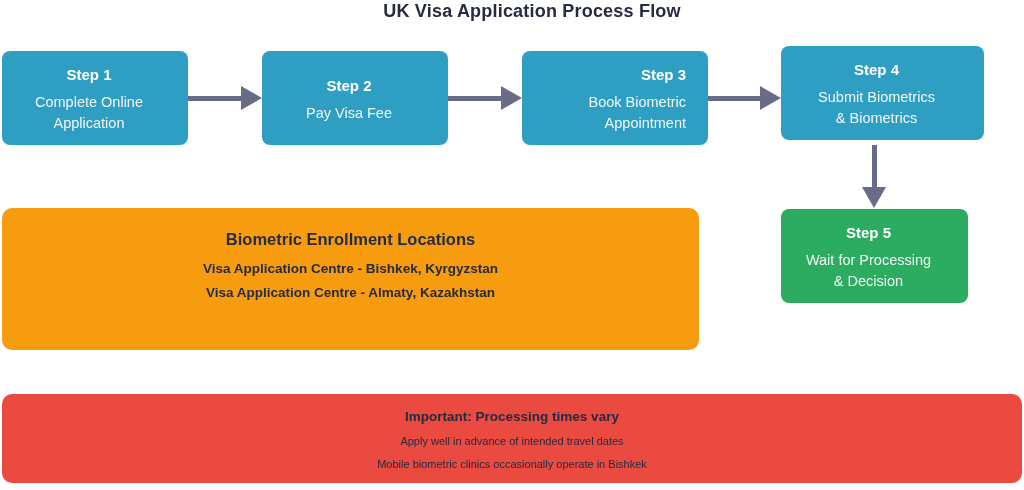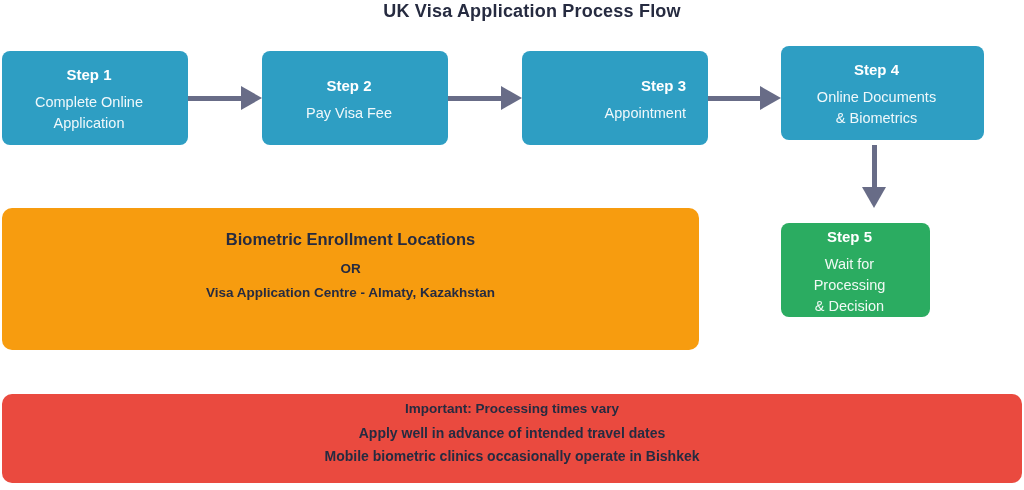--- a/index.html
+++ b/index.html
@@ -46,21 +46,21 @@
     font-size: 14.5px;
     font-weight: 400;
     line-height: 21px;
     color: rgba(255,255,255,0.93);
   }
   #step1 { left: 2px;   top: 51px; }
   #step2 { left: 262px; top: 51px; }
   #step3 { left: 522px; top: 51px; align-items: flex-end; }
   #step4 { left: 781px; top: 46px; width: 203px; }
   #step5 {
-    left: 781px; top: 223px; width: 149px;
+    left: 781px; top: 209px; width: 187px;
     background: #2bac61;
   }
   .h-arrow {
     position: absolute;
     height: 24px;
     display: flex;
     align-items: center;
   }
   .h-arrow .stem { flex: 1; height: 5px; background: #686c87; }
   .h-arrow .head {
@@ -108,31 +108,31 @@
   }
   #locations-panel .panel-line {
     font-size: 13.5px;
     font-weight: 700;
     line-height: 24px;
   }
   #notice-panel {
     left: 2px; top: 394px;
     width: 1020px; height: 89px;
     background: #ea4a3f;
-    padding-top: 5px;
+    padding-top: 13px;
   }
   #notice-panel .panel-title {
     font-size: 13.5px;
     font-weight: 700;
     line-height: 19px;
     margin-bottom: 4px;
   }
   #notice-panel .panel-line {
-    font-size: 14px;
-    font-weight: 700;
+    font-size: 11px;
+    font-weight: 400;
     line-height: 23px;
   }
 </style>
 </head>
 <body>
 
 <div id="canvas">
 
   <div class="page-title">UK Visa Application Process Flow</div>
 
@@ -152,48 +152,49 @@
     <div class="step-line">Pay Visa Fee</div>
   </div>
 
   <div class="h-arrow" id="arrow2">
     <div class="stem"></div>
     <div class="head"></div>
   </div>
 
   <div class="step-box" id="step3">
     <div class="step-name">Step 3</div>
+    <div class="step-line">Book Biometric</div>
     <div class="step-line">Appointment</div>
   </div>
 
   <div class="h-arrow" id="arrow3">
     <div class="stem"></div>
     <div class="head"></div>
   </div>
 
   <div class="step-box" id="step4">
     <div class="step-name">Step 4</div>
-    <div class="step-line">Online Documents</div>
+    <div class="step-line">Submit Biometrics</div>
     <div class="step-line">&amp; Biometrics</div>
   </div>
 
   <div class="v-arrow" id="arrow4">
     <div class="stem"></div>
     <div class="head"></div>
   </div>
 
   <div class="step-box" id="step5">
     <div class="step-name">Step 5</div>
     <div class="step-line">Wait for Processing</div>
     <div class="step-line">&amp; Decision</div>
   </div>
 
   <div class="panel" id="locations-panel">
     <div class="panel-title">Biometric Enrollment Locations</div>
-    <div class="panel-line">OR</div>
+    <div class="panel-line">Visa Application Centre - Bishkek, Kyrgyzstan</div>
     <div class="panel-line">Visa Application Centre - Almaty, Kazakhstan</div>
   </div>
 
   <div class="panel" id="notice-panel">
     <div class="panel-title">Important: Processing times vary</div>
     <div class="panel-line">Apply well in advance of intended travel dates</div>
     <div class="panel-line">Mobile biometric clinics occasionally operate in Bishkek</div>
   </div>
 
 </div>

